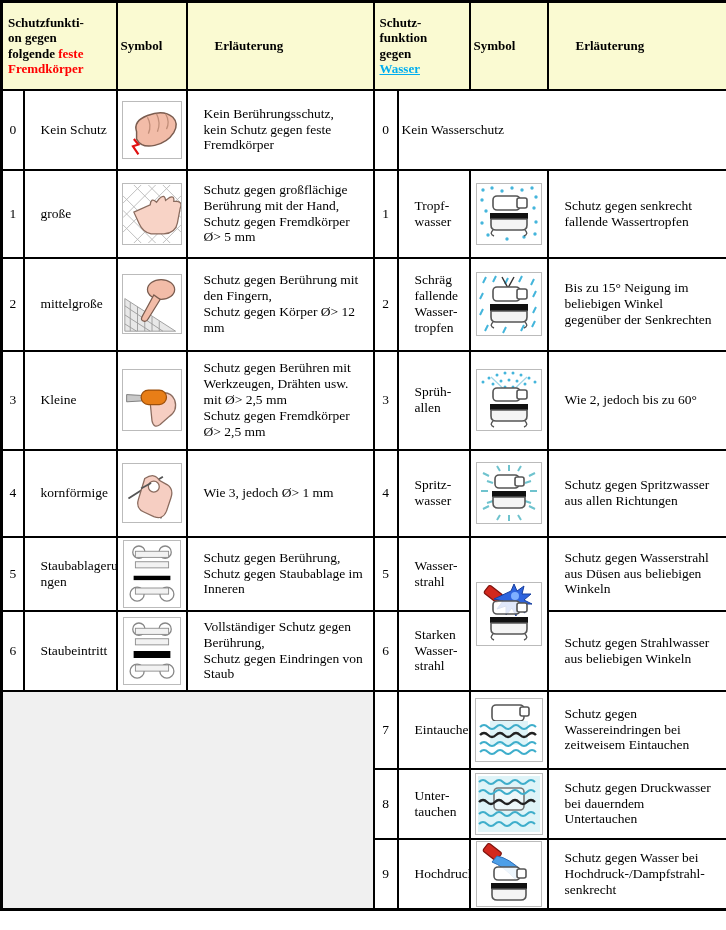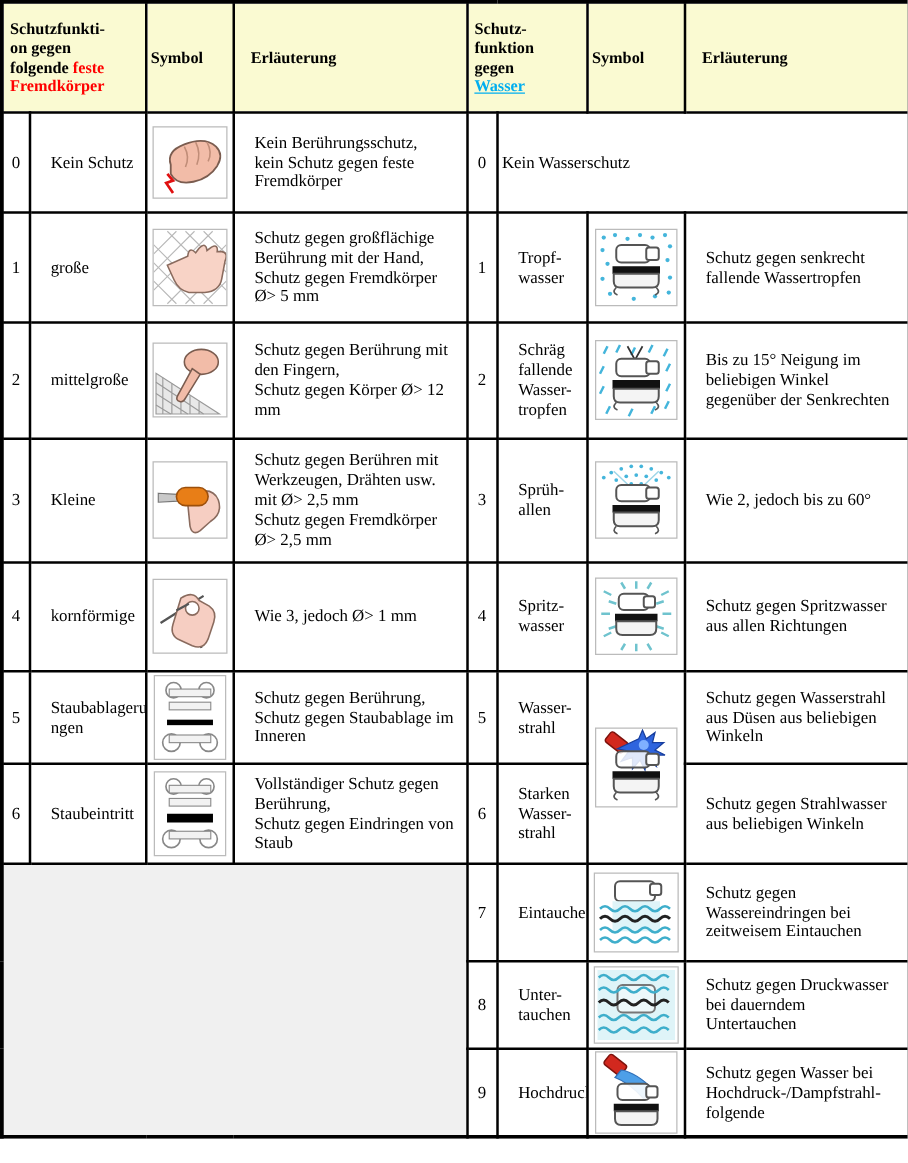--- a/index.html
+++ b/index.html
@@ -5,21 +5,21 @@
   html,body{margin:0;padding:0;background:#fff;}
   body{font-family:"Liberation Serif","DejaVu Serif",serif;color:#000;}
   table{border-collapse:collapse;table-layout:fixed;width:726px;border:3px solid #000;}
   td{border:2px solid #000;padding:1px 3px;font-size:13.5px;line-height:1.18;vertical-align:middle;overflow:hidden;}
   .pre{white-space:pre-line;padding-left:16px;}
   .num{text-align:center;padding:0;}
   .sym{text-align:center;padding:1px;}
   .hdr td{background:#FAFAD2;font-weight:bold;font-size:13px;}
   .hfn{padding:4px 5px;vertical-align:middle;}
   .hsym{}
-  .herl{padding-left:13px;}
+  .herl{padding-left:27px;}
   .red{color:#FF0000;margin-top:36px;}
   .blue{color:#00AEEF;text-decoration:underline;}
   .gray{background:#F0F0F0;}
   .center{}
   .symbox{display:inline-block;border:1px solid #BBB;background:#fff;line-height:0;vertical-align:middle;}
   svg.icon{display:block;}
 </style>
 </head>
 <body>
 
@@ -336,16 +336,16 @@
       <path d="M20 14 Q32 16 46 30 L38 37 Q26 24 15 20 Z" fill="#4D9FE8" stroke="#2F6FB8"></path>
       <g stroke="#555" stroke-width="1.6">
                 <rect x="17" y="25" width="26" height="13" rx="4" fill="#FFF" fill-opacity="0.9"></rect>
                 <rect x="40" y="27" width="9" height="9" rx="2" fill="#FFF"></rect>
                 <rect x="14" y="41" width="36" height="6" fill="#111" stroke="none"></rect>
                 <path d="M15 47 h34 v6 q0 5 -5 5 h-24 q-5 0 -5 -5 z" fill="#F4F4F4"></path>
               </g>
             </svg></span></td>
     <td class="pre">Schutz gegen Wasser bei
 Hochdruck-/Dampfstrahl-
-folgende</td>
+senkrecht</td>
   </tr>
 </tbody>
   </table>
 
 </body></html>

